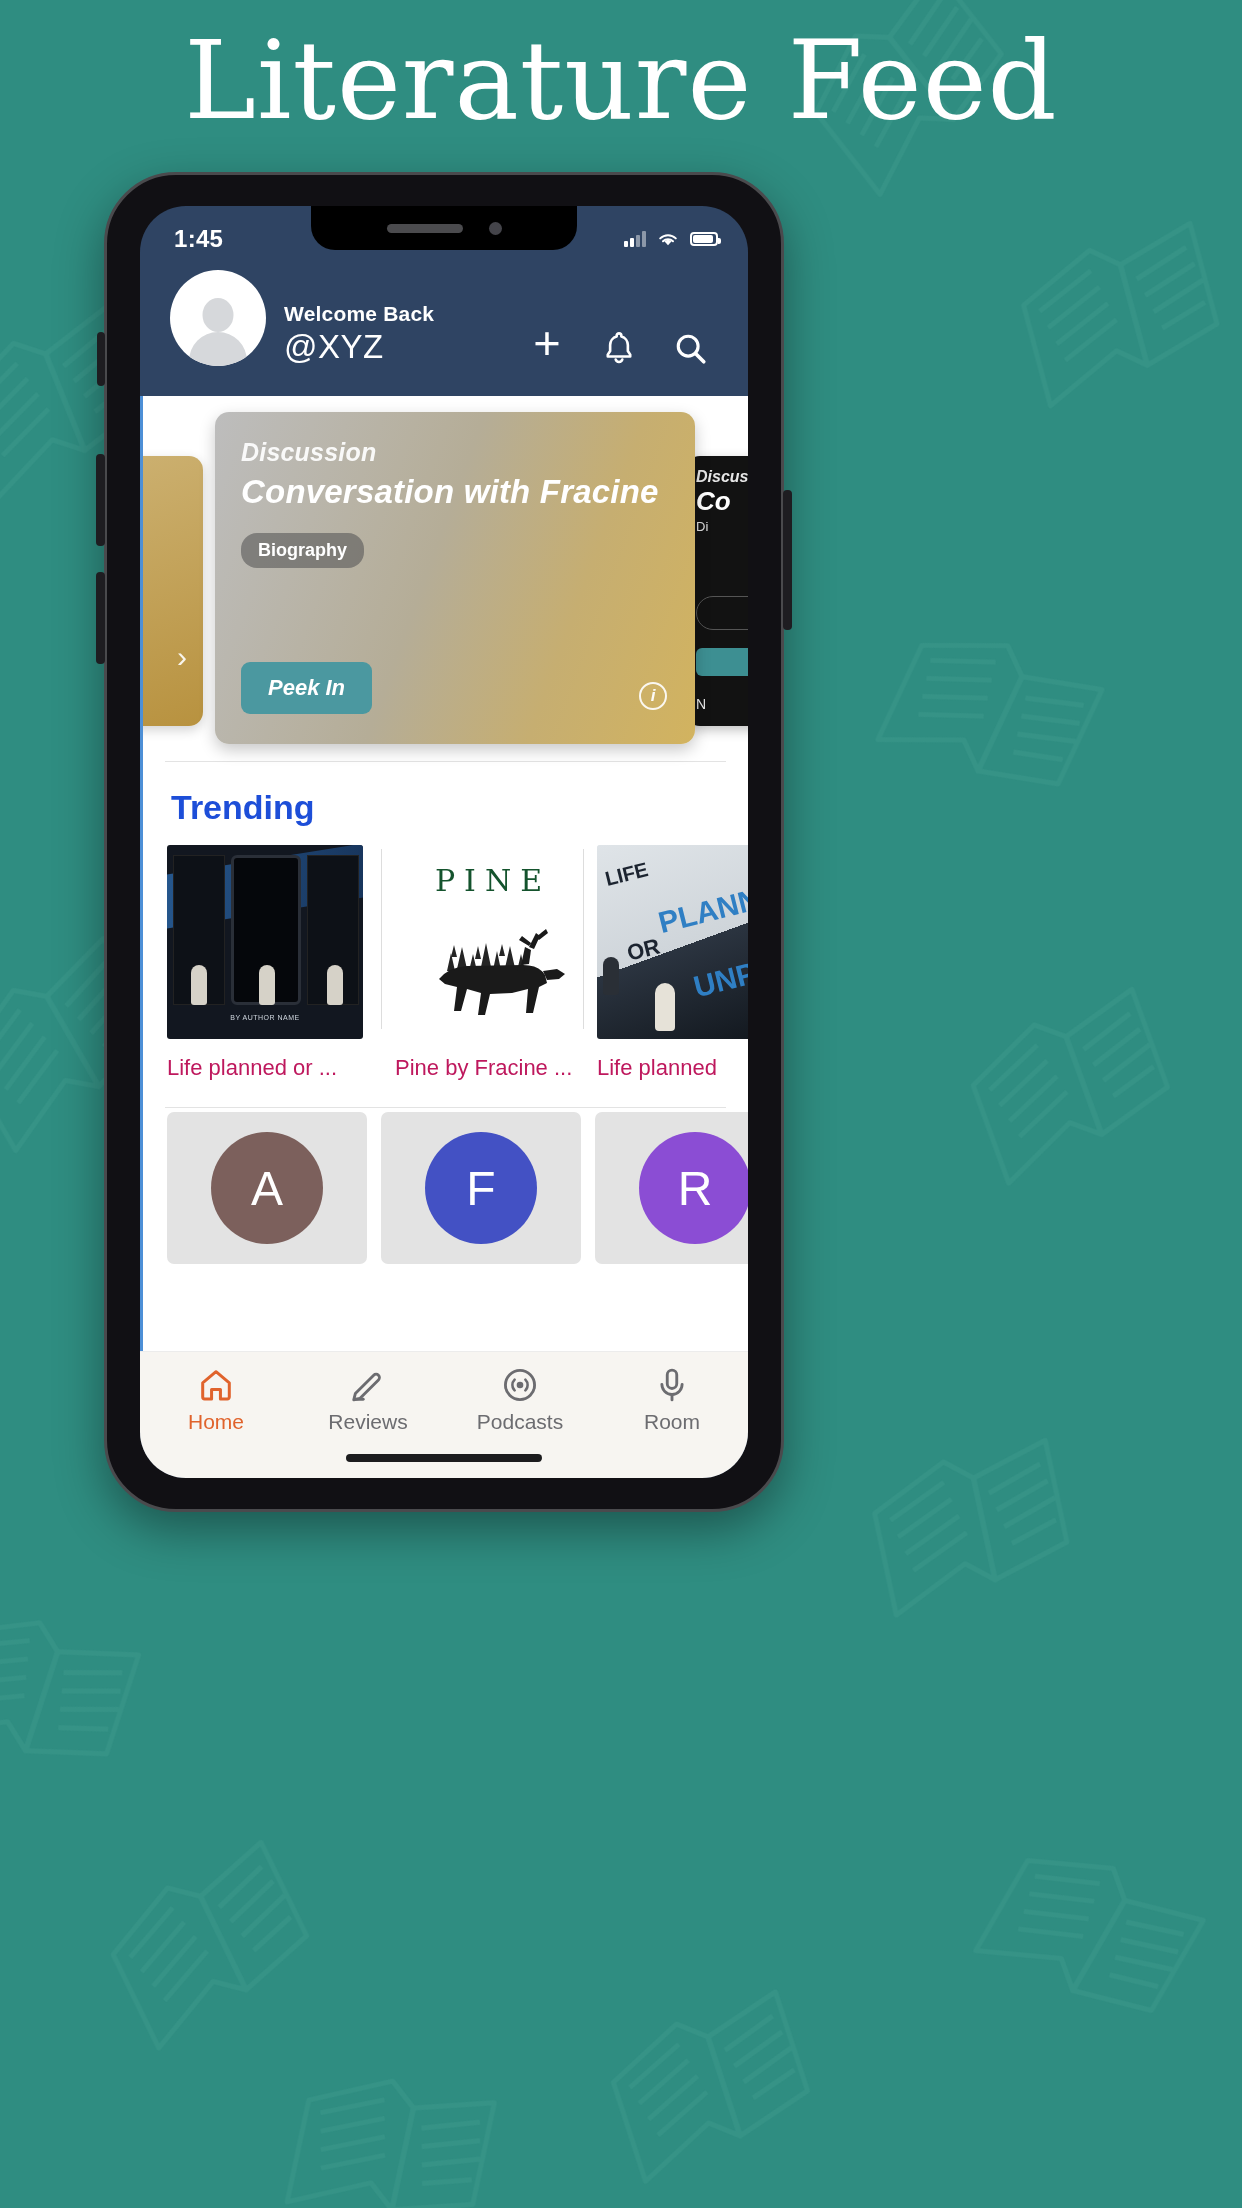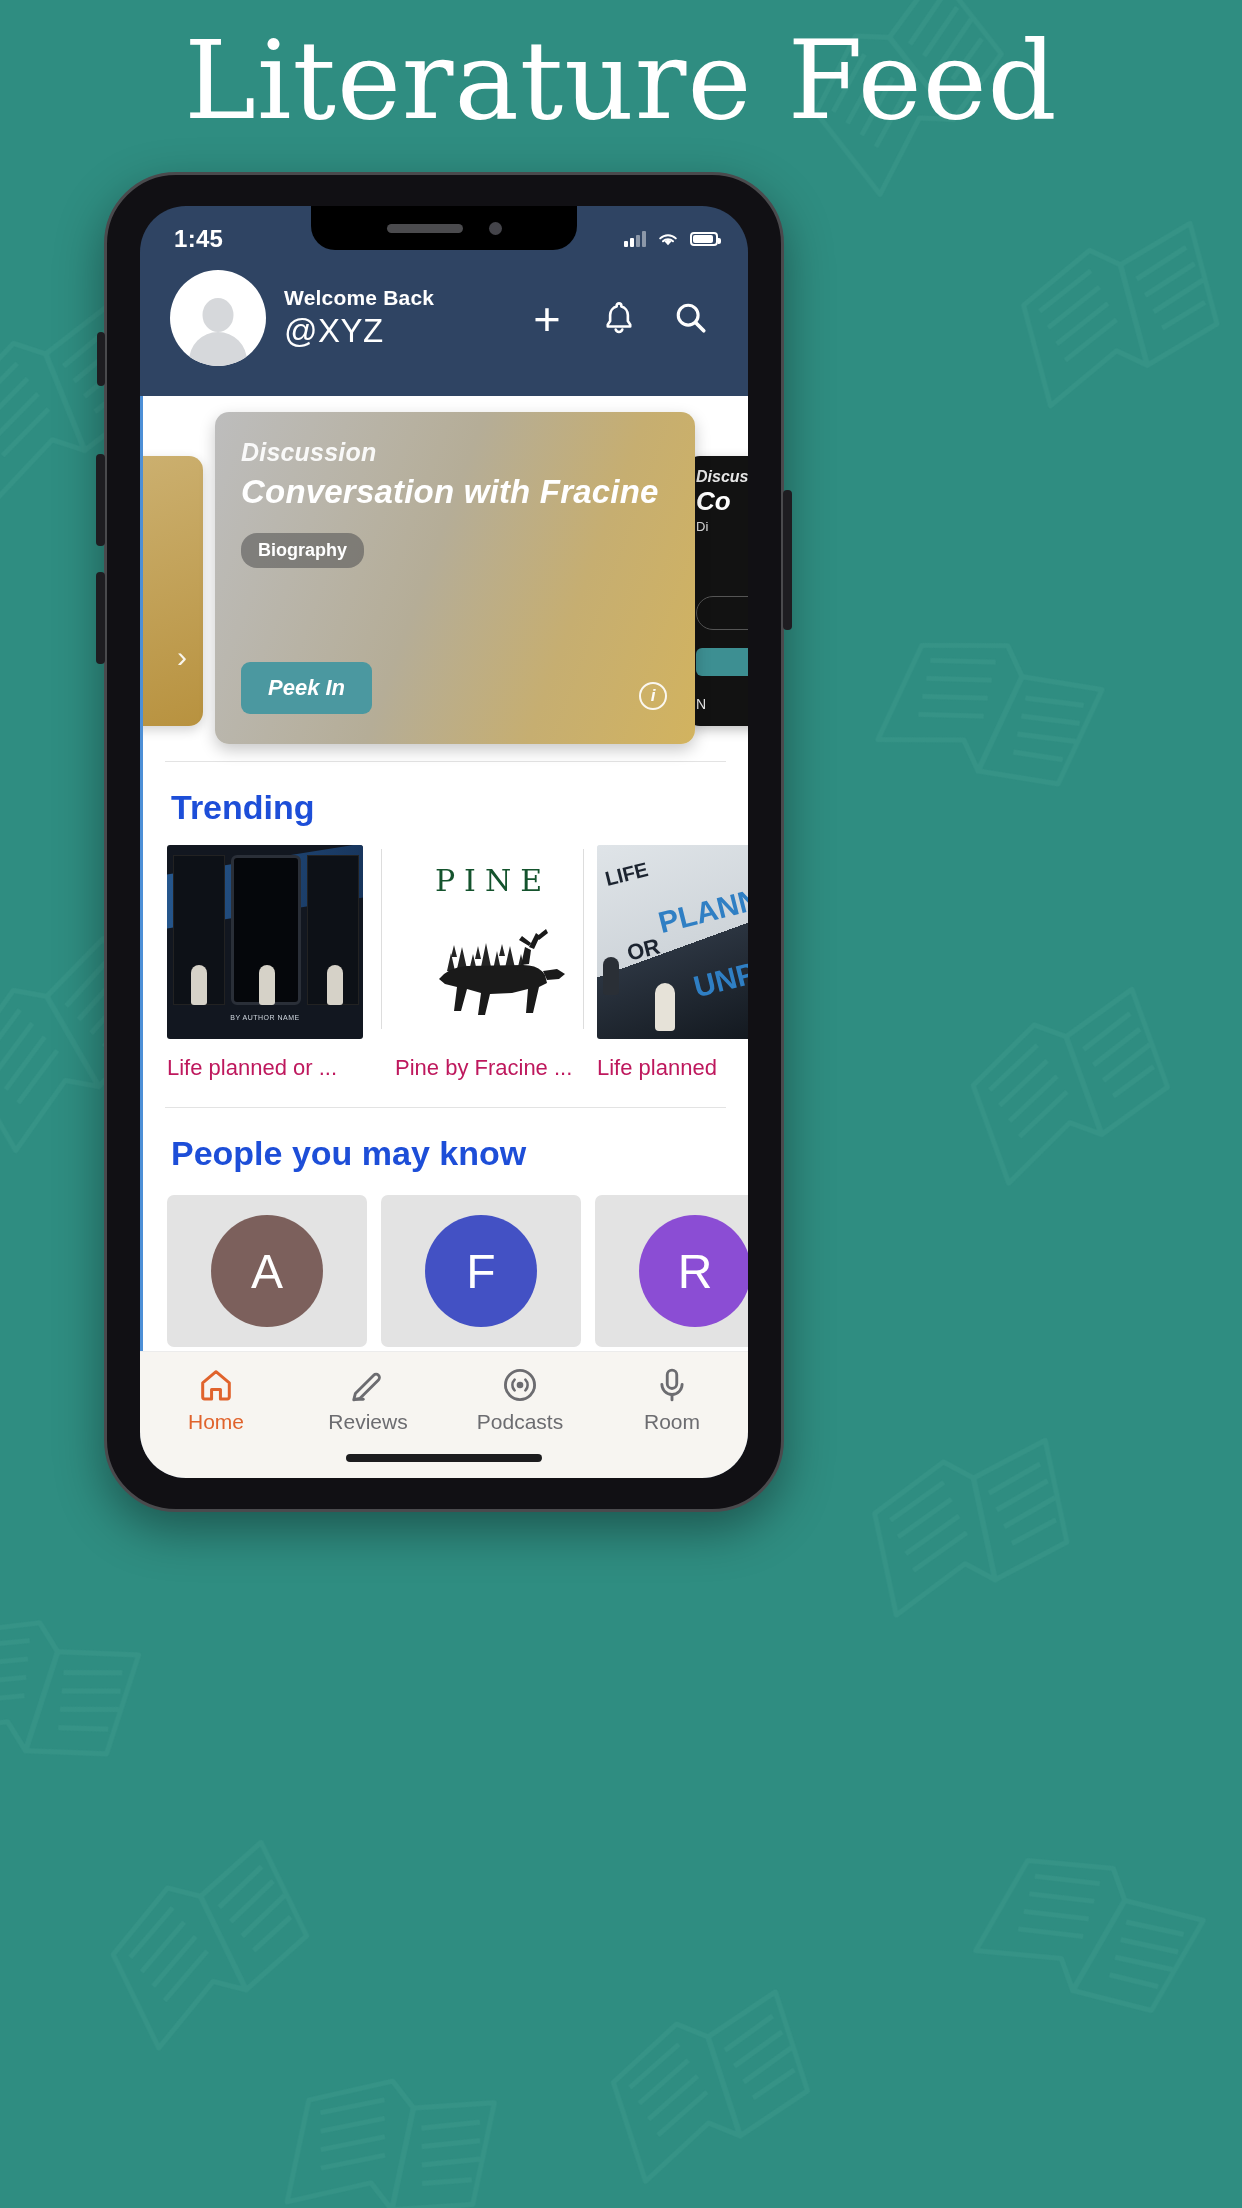--- a/index.html
+++ b/index.html
@@ -66,21 +66,21 @@
   .sig i:nth-child(1){height:6px}.sig i:nth-child(2){height:9px}
   .sig i:nth-child(3){height:12px;background:rgba(255,255,255,.45)}
   .sig i:nth-child(4){height:16px;background:rgba(255,255,255,.45)}
   .batt { width:28px; height:14px; border:2px solid #fff; border-radius:4px; position:relative; }
   .batt::after{content:"";position:absolute;right:-5px;top:4px;width:3px;height:6px;background:#fff;border-radius:0 2px 2px 0;}
   .batt i{position:absolute;left:1px;top:1px;bottom:1px;width:84%;background:#fff;border-radius:2px;display:block;}
 
   
   #app-header {
     background:#2f4463; padding:6px 30px 30px 30px;
-    display:flex; align-items:center; gap:18px; position:relative; z-index:10;
+    display:flex; align-items:flex-end; gap:18px; position:relative; z-index:10;
   }
   #avatar {
     width:96px; height:96px; border-radius:50%; background:#fff;
     flex:none; display:flex; align-items:flex-end; justify-content:center; overflow:hidden;
   }
   #avatar .person { width:66px; height:74px; position:relative; }
   #avatar .person .head{position:absolute;top:6px;left:50%;transform:translateX(-50%);width:31px;height:34px;background:#d6d8db;border-radius:50%;}
   #avatar .person .body{position:absolute;bottom:0;left:50%;transform:translateX(-50%);width:58px;height:34px;background:#d6d8db;border-radius:30px 30px 0 0;}
   #greeting { flex:1; color:#fff; }
   #greeting .welcome { font-size:21px; font-weight:700; letter-spacing:.2px; }
@@ -357,21 +357,20 @@
             <div class="w4">UNPL</div>
             <div class="pawn2"></div>
             <div class="pawn"></div>
           </div>
           <div class="t-label">Life planned</div>
         </div>
       </div>
 
       <div class="divider" style="margin-top:26px;"></div>
 
-      <div class="sect-title">People you may know</div>
       <div id="people-row">
         <div class="p-card">
           <div class="p-av" style="background:#7c605c">A</div>
         </div>
         <div class="p-card">
           <div class="p-av" style="background:#4351c4">F</div>
         </div>
         <div class="p-card">
           <div class="p-av" style="background:#8b4dd4">R</div>
         </div>

